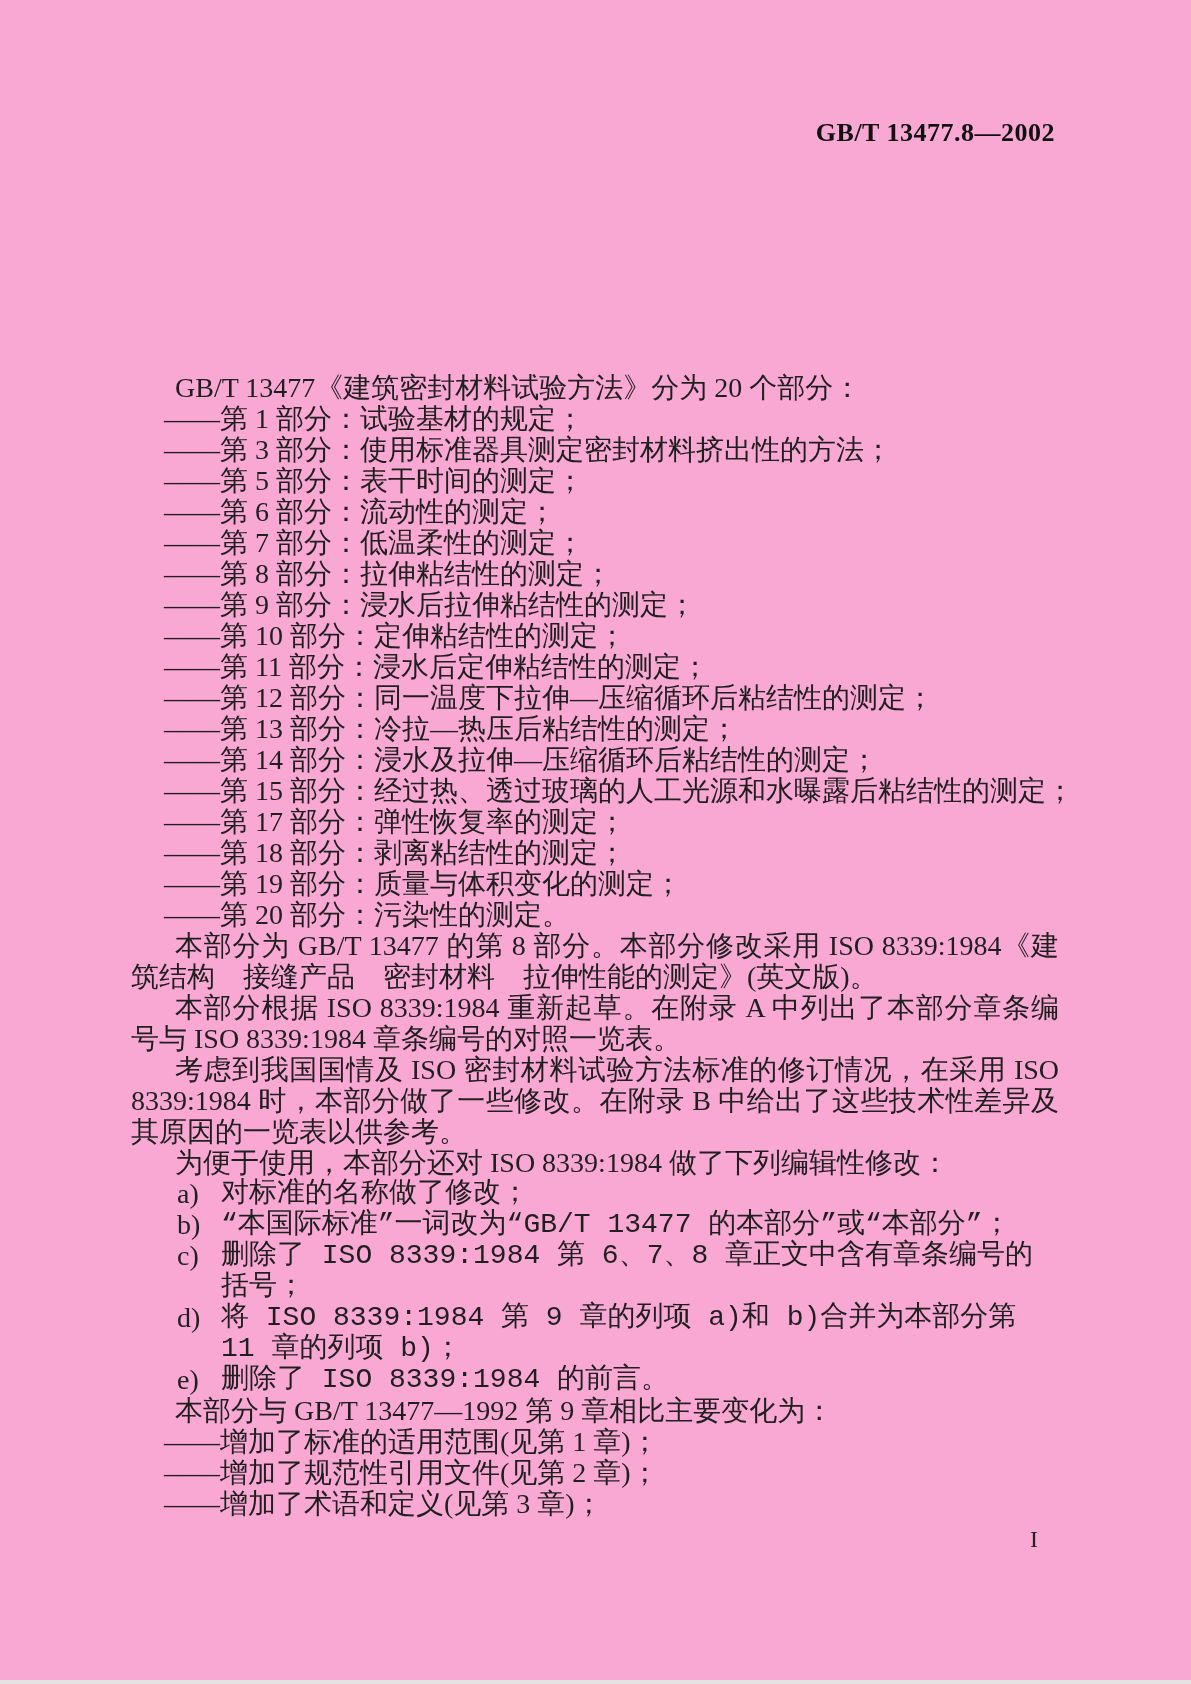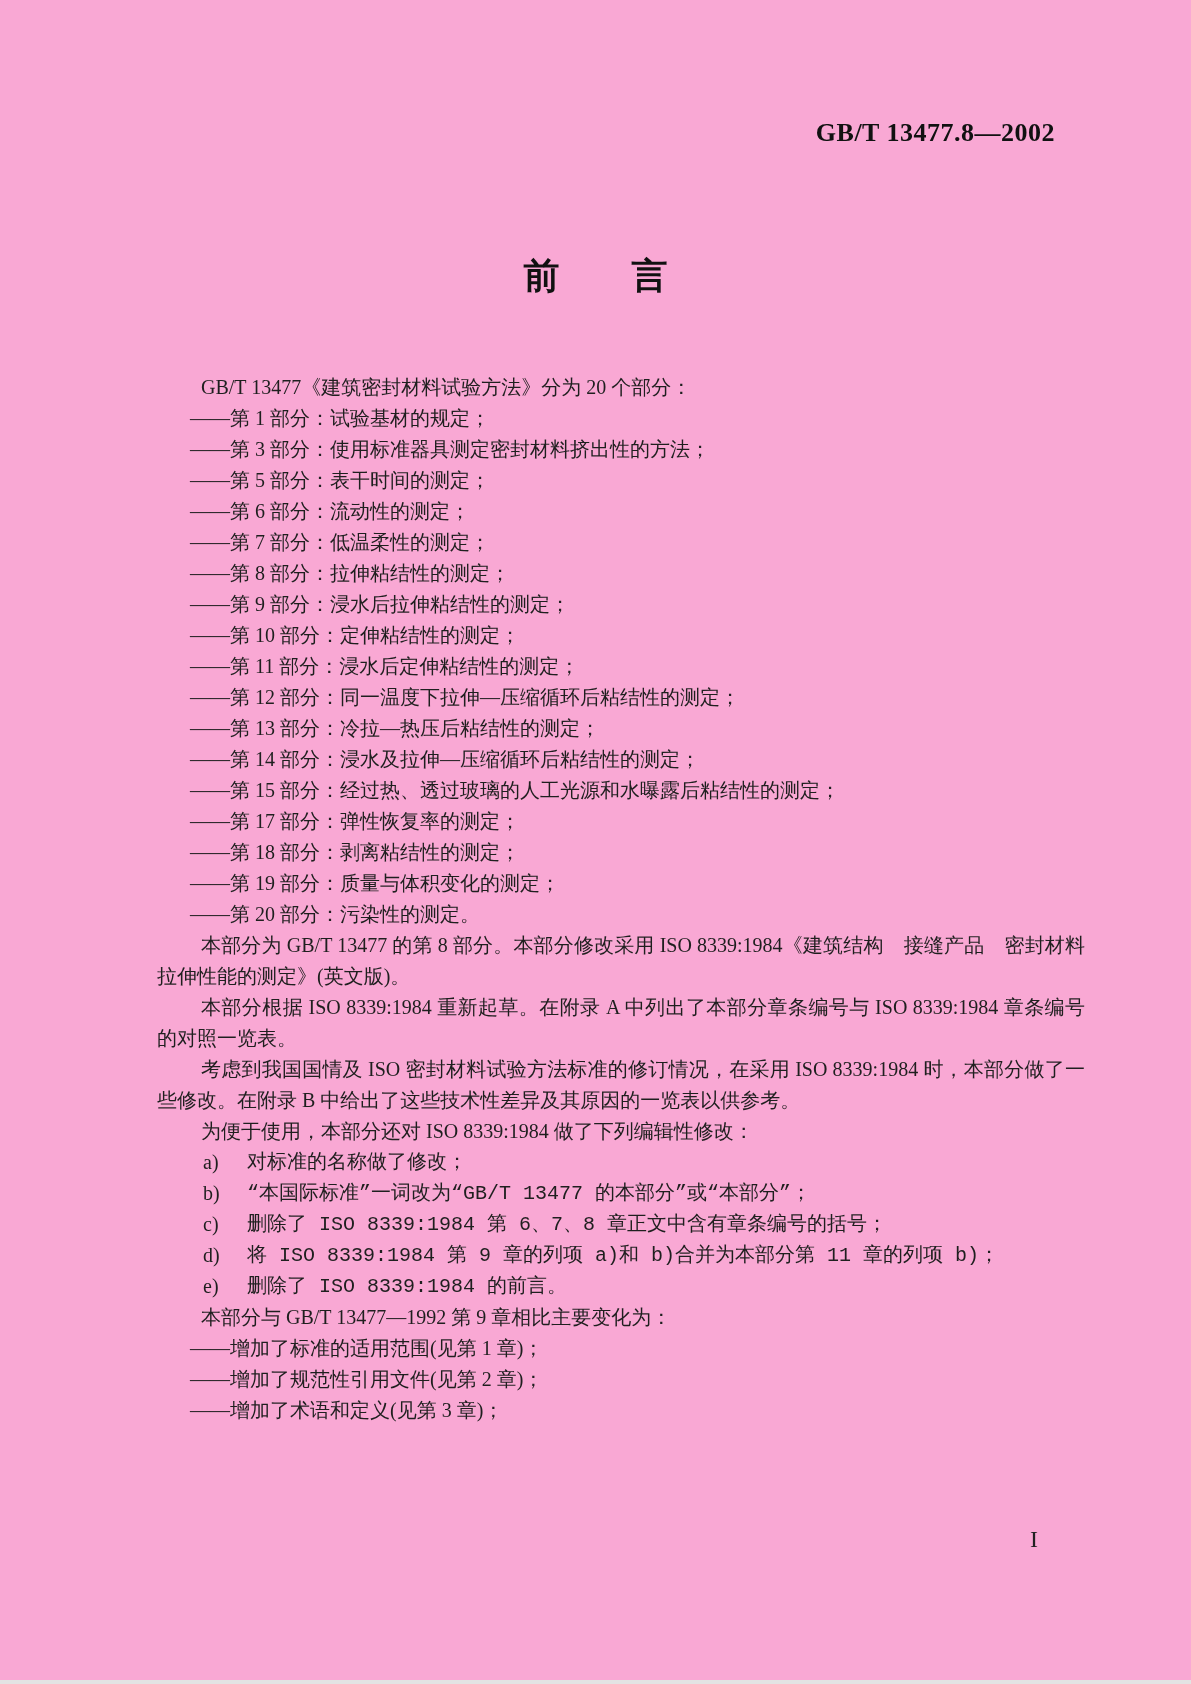--- a/index.html
+++ b/index.html
@@ -26,23 +26,22 @@
     top:252px;left:0;right:0;
     text-align:center;
     font-size:36px;
     font-weight:bold;
     color:#111;
   }
   .body-block{
     position:absolute;
     top:372px;left:131px;
     width:928px;
-    font-size:20px;
+    font-size:28px;
     line-height:31px;
-    margin-left:26px;
   }
   .para{
     margin:0;
     text-indent:44px;
     text-align:justify;
   }
   .part-item, .change-item{
     margin:0 0 0 33px;
     white-space:nowrap;
   }
@@ -70,21 +69,20 @@
     background:#e3e3e3;
   }
 </style>
 </head>
 <body>
 
 <div class="page">
 
   <div class="header-code">GB/T 13477.8—2002</div>
 
-  <div class="doc-title">前　　言</div>
 
   <div class="body-block">
 
     <p class="para">GB/T 13477《建筑密封材料试验方法》分为 20 个部分：</p>
 
     <div class="part-item">——第 1 部分：试验基材的规定；</div>
     <div class="part-item">——第 3 部分：使用标准器具测定密封材料挤出性的方法；</div>
     <div class="part-item">——第 5 部分：表干时间的测定；</div>
     <div class="part-item">——第 6 部分：流动性的测定；</div>
     <div class="part-item">——第 7 部分：低温柔性的测定；</div>

